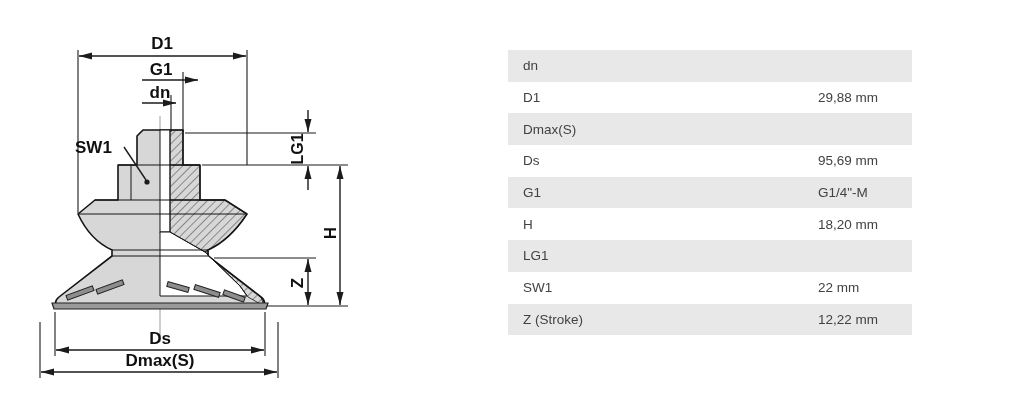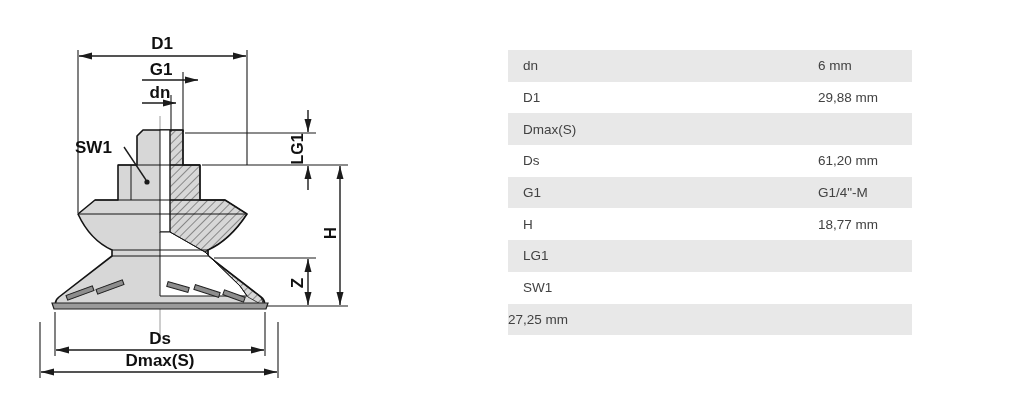--- a/index.html
+++ b/index.html
@@ -131,45 +131,46 @@
     <text class="lblr" transform="translate(303,149) rotate(-90)" text-anchor="middle">LG1</text>
     <text class="lbl" transform="translate(336,233) rotate(-90)" text-anchor="middle">H</text>
     <text class="lbl" transform="translate(303,283) rotate(-90)" text-anchor="middle">Z</text>
     <text class="lbl" x="160" y="344" text-anchor="middle">Ds</text>
     <text class="lbl" x="160" y="366" text-anchor="middle">Dmax(S)</text>
   </svg>
 
   <div class="spec-table">
     <div class="spec-row odd">
       <span class="cell-label">dn</span>
-      <span class="cell-value">6 mm</span>
     </div>
     <div class="spec-row">
       <span class="cell-label">D1</span>
       <span class="cell-value">29,88 mm</span>
     </div>
     <div class="spec-row odd">
       <span class="cell-label">Dmax(S)</span>
     </div>
     <div class="spec-row">
       <span class="cell-label">Ds</span>
-      <span class="cell-value">61,20 mm</span>
+      <span class="cell-value">95,69 mm</span>
     </div>
     <div class="spec-row odd">
       <span class="cell-label">G1</span>
       <span class="cell-value">G1/4"-M</span>
     </div>
     <div class="spec-row">
       <span class="cell-label">H</span>
-      <span class="cell-value">18,77 mm</span>
+      <span class="cell-value">18,20 mm</span>
     </div>
     <div class="spec-row odd">
       <span class="cell-label">LG1</span>
     </div>
     <div class="spec-row">
       <span class="cell-label">SW1</span>
+      <span class="cell-value">22 mm</span>
     </div>
     <div class="spec-row odd">
-      <span class="cell-value">27,25 mm</span>
+      <span class="cell-label">Z (Stroke)</span>
+      <span class="cell-value">12,22 mm</span>
     </div>
   </div>
 
 </div>
 
 </body></html>

